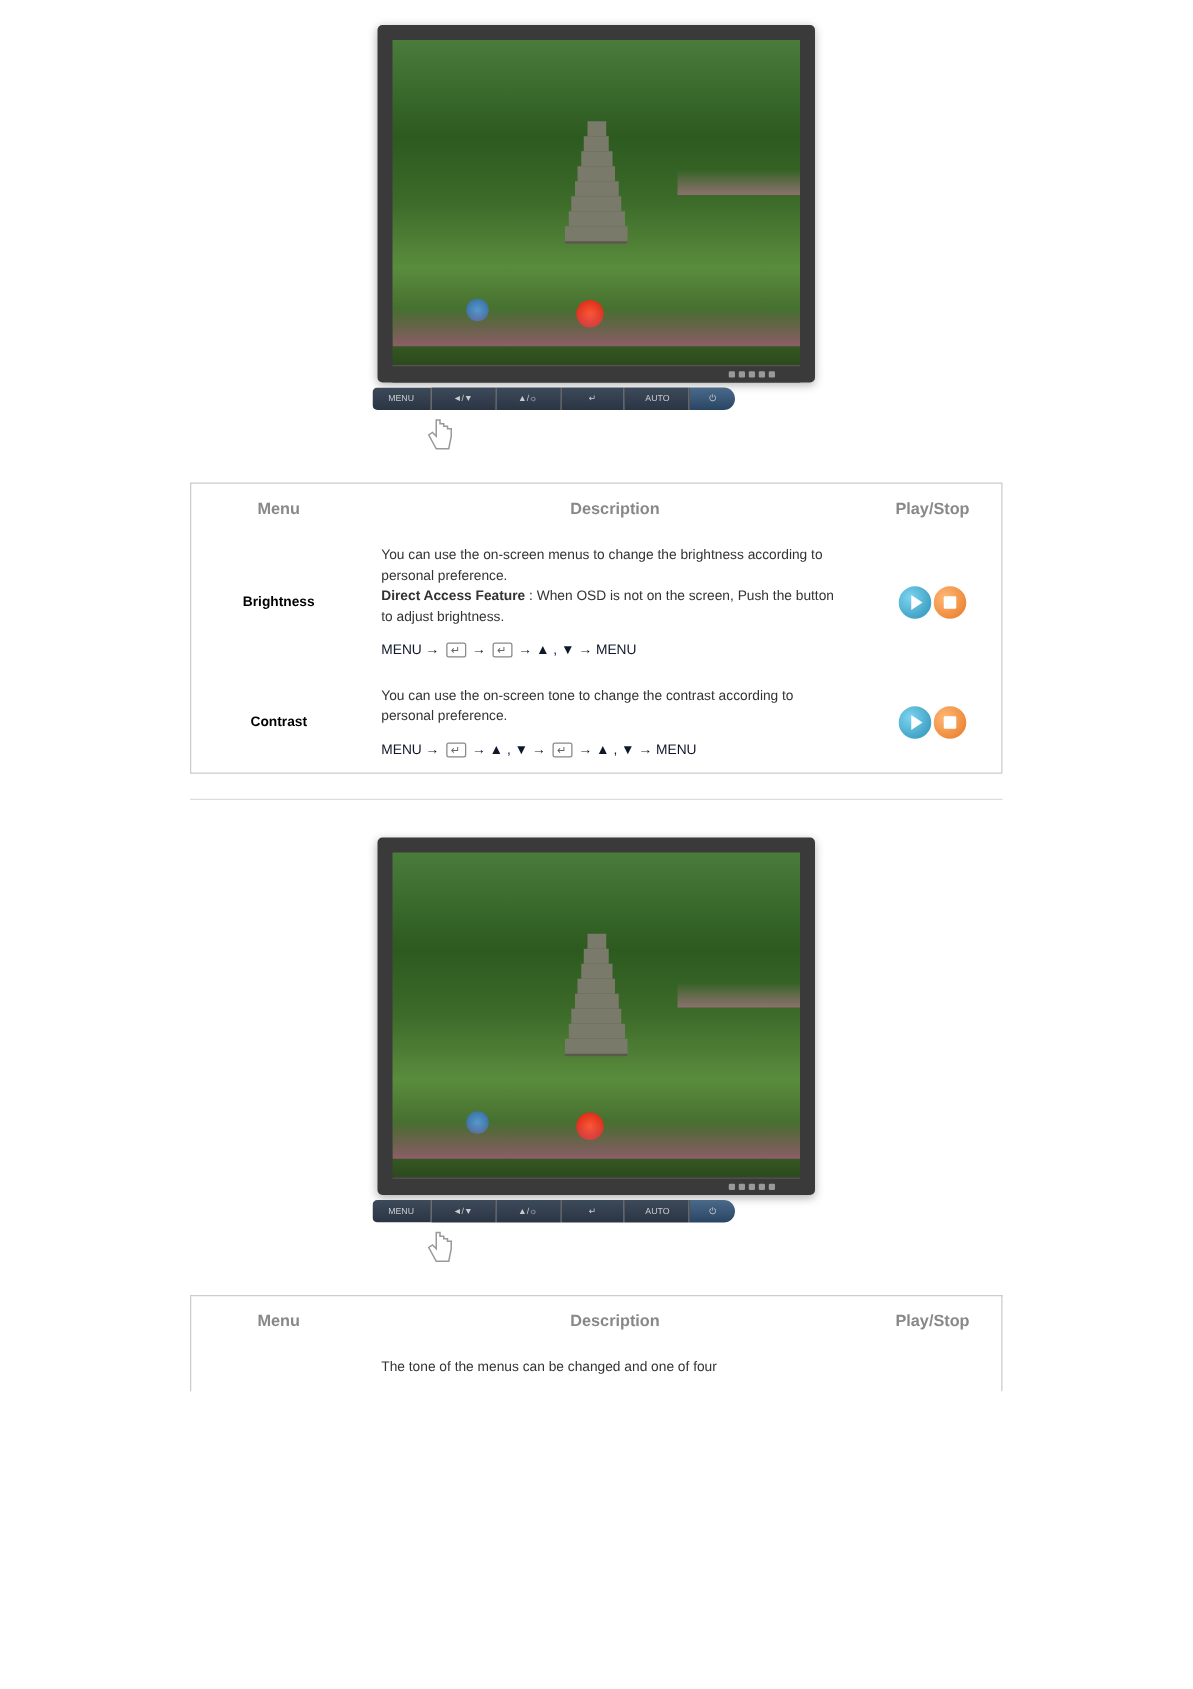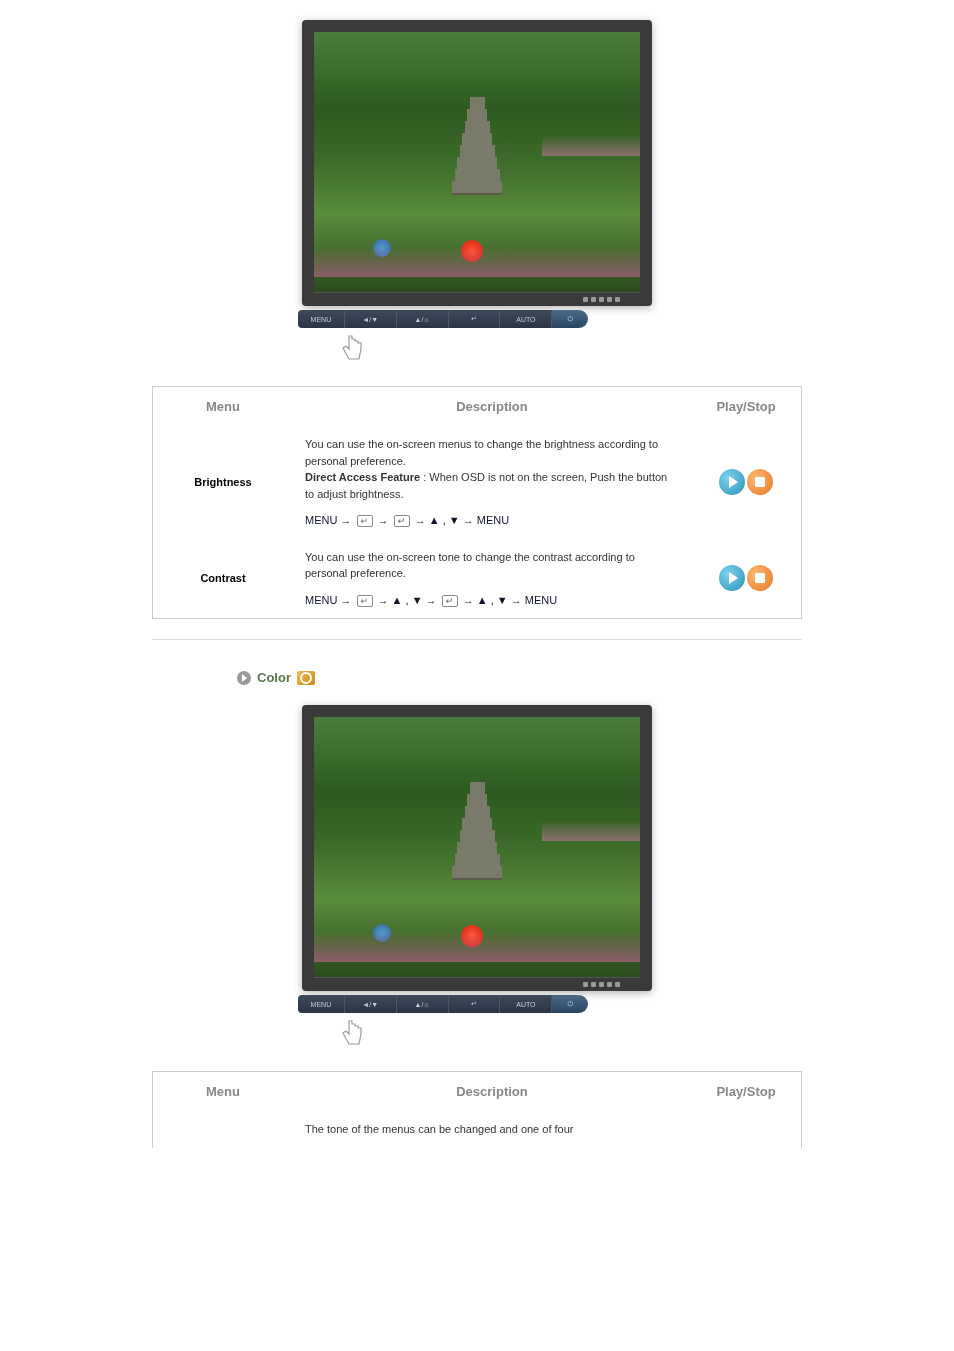--- a/index.html
+++ b/index.html
@@ -418,25 +418,20 @@
             <span class="play-btn"></span><span class="stop-btn"></span>
           </td>
         </tr>
       </tbody>
     </table>
   </div>
 
 
   <hr class="divider">
 
-  <div class="section-header">
-    <span class="bullet-icon"></span>
-    <span class="section-title">Color</span>
-    <span class="section-badge"></span>
-  </div>
 
   <div class="monitor-section">
     <div>
       <div class="monitor-frame">
         <div class="screen">
           <div class="screen-content">
             <div class="flowers2"></div>
             <div class="pagoda">
               <div class="pagoda-tier"></div>
                 <div class="pagoda-tier"></div>

